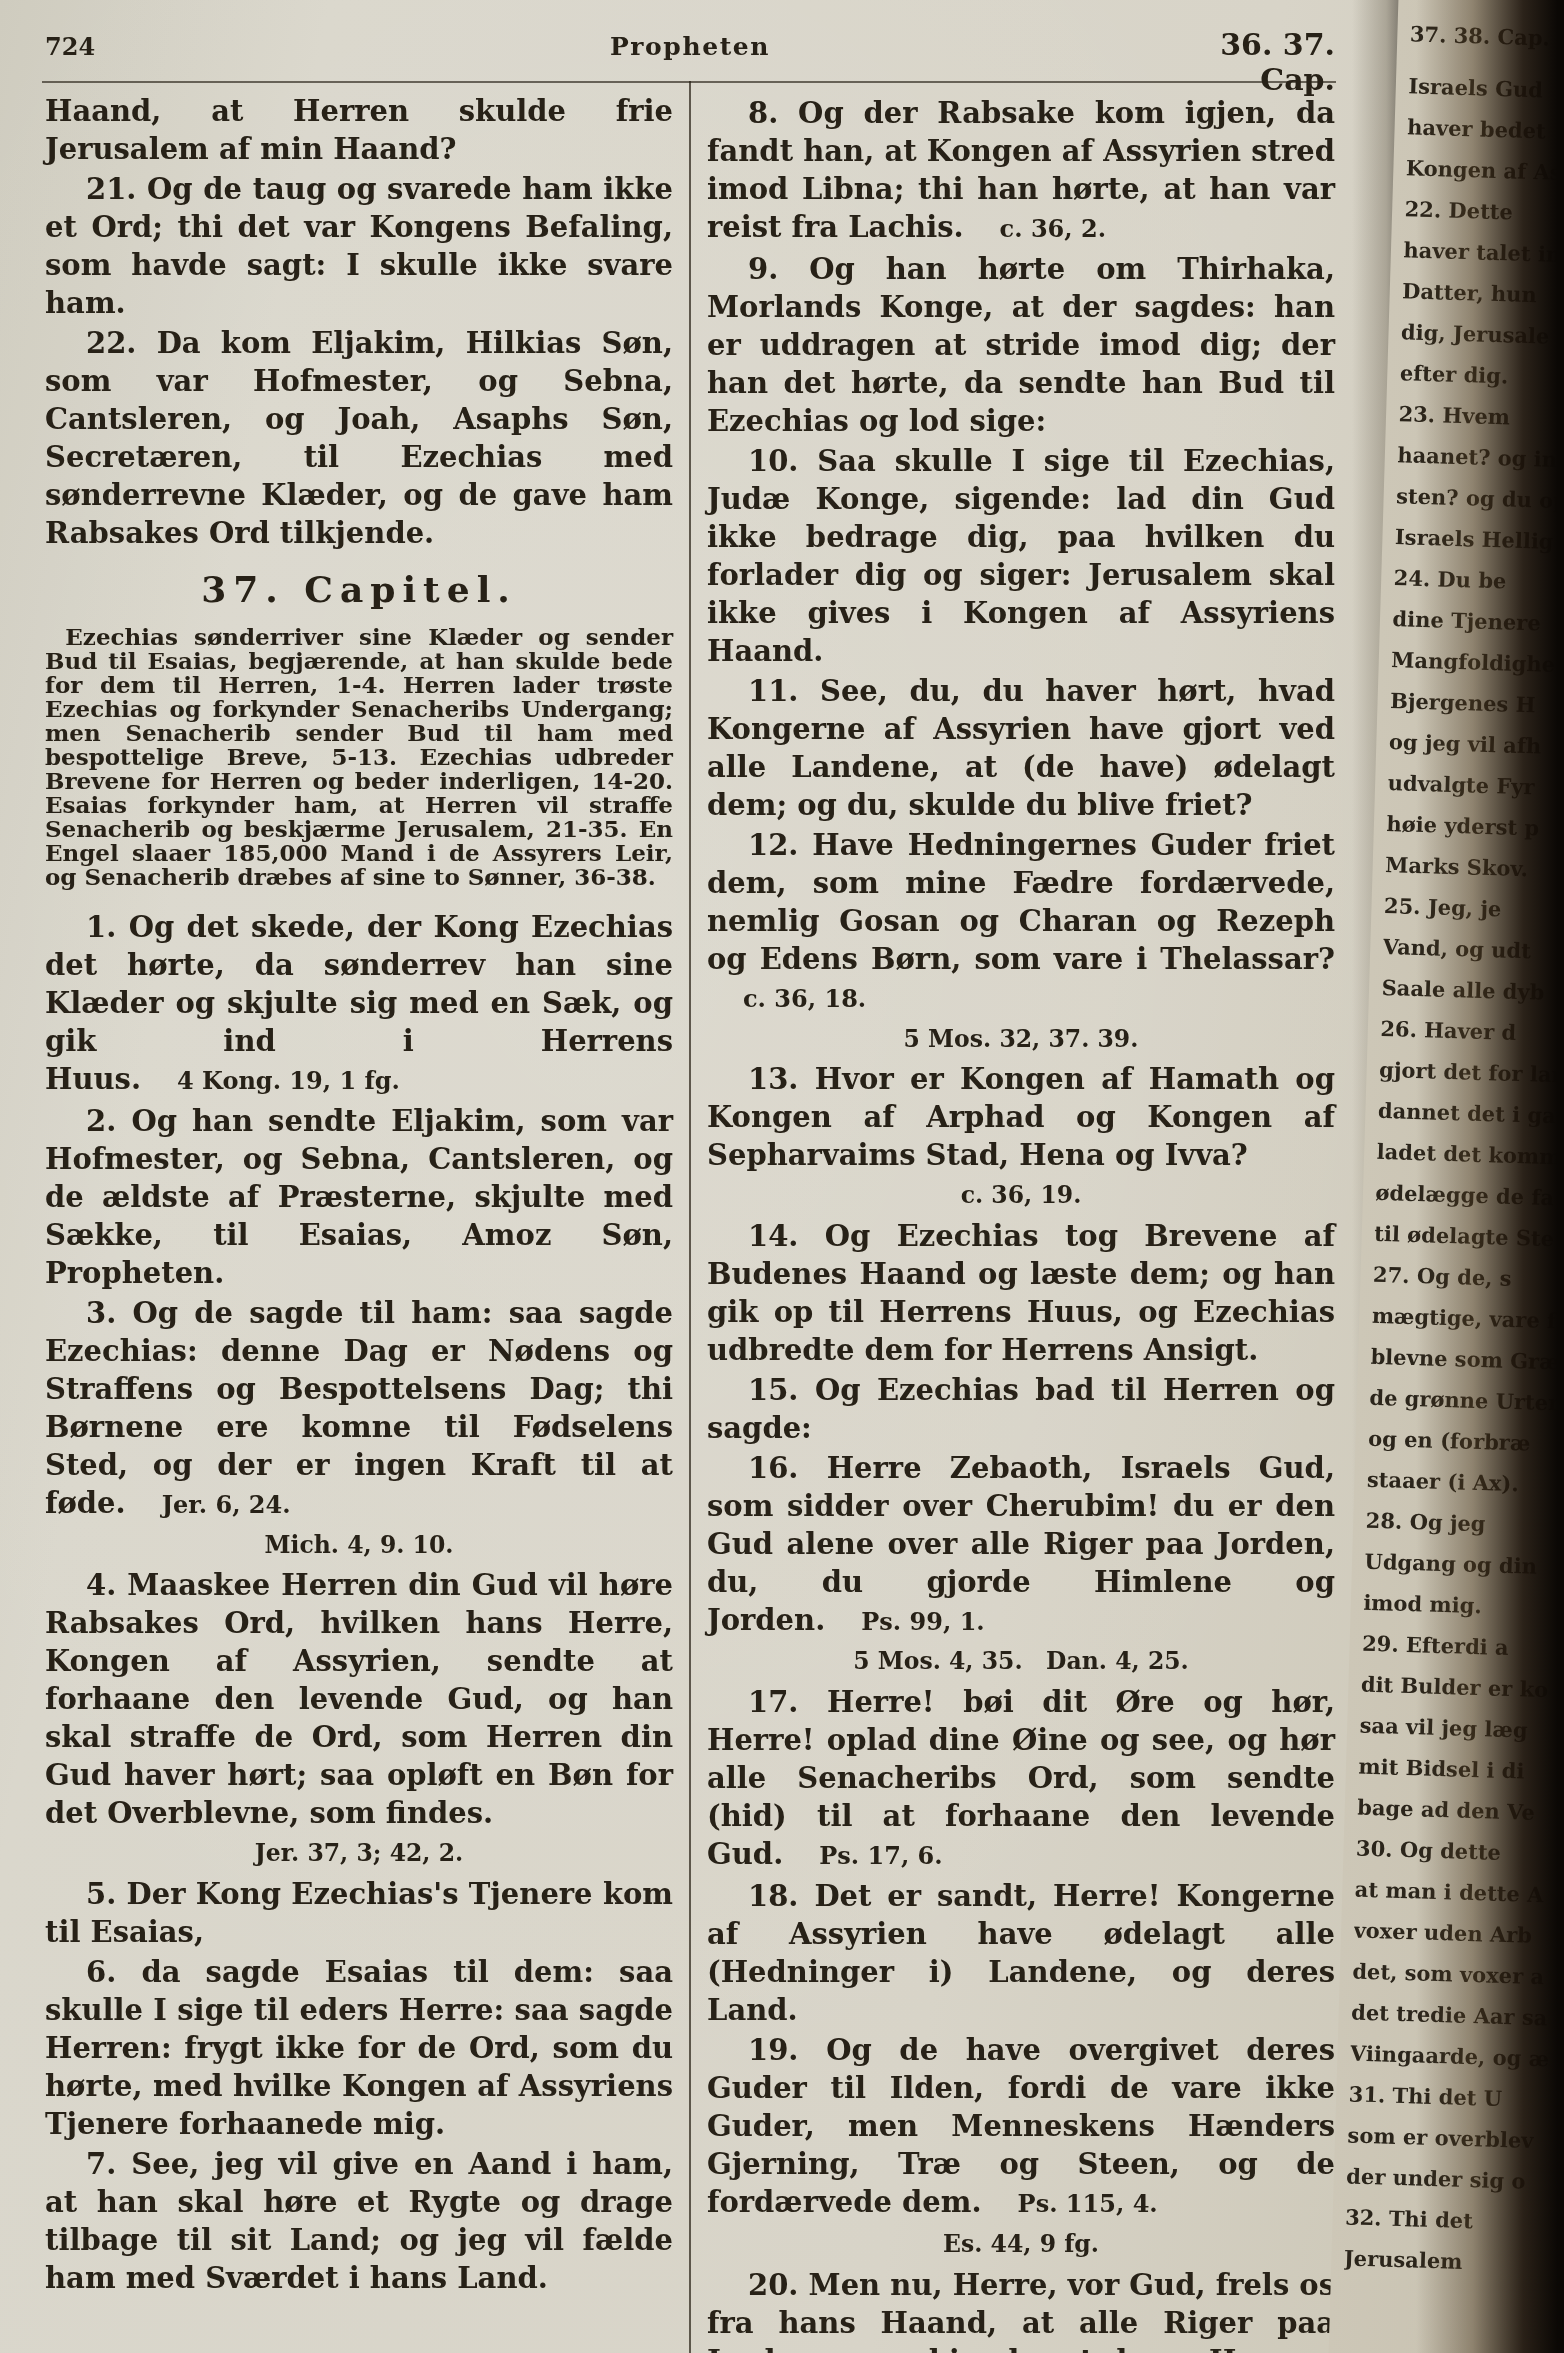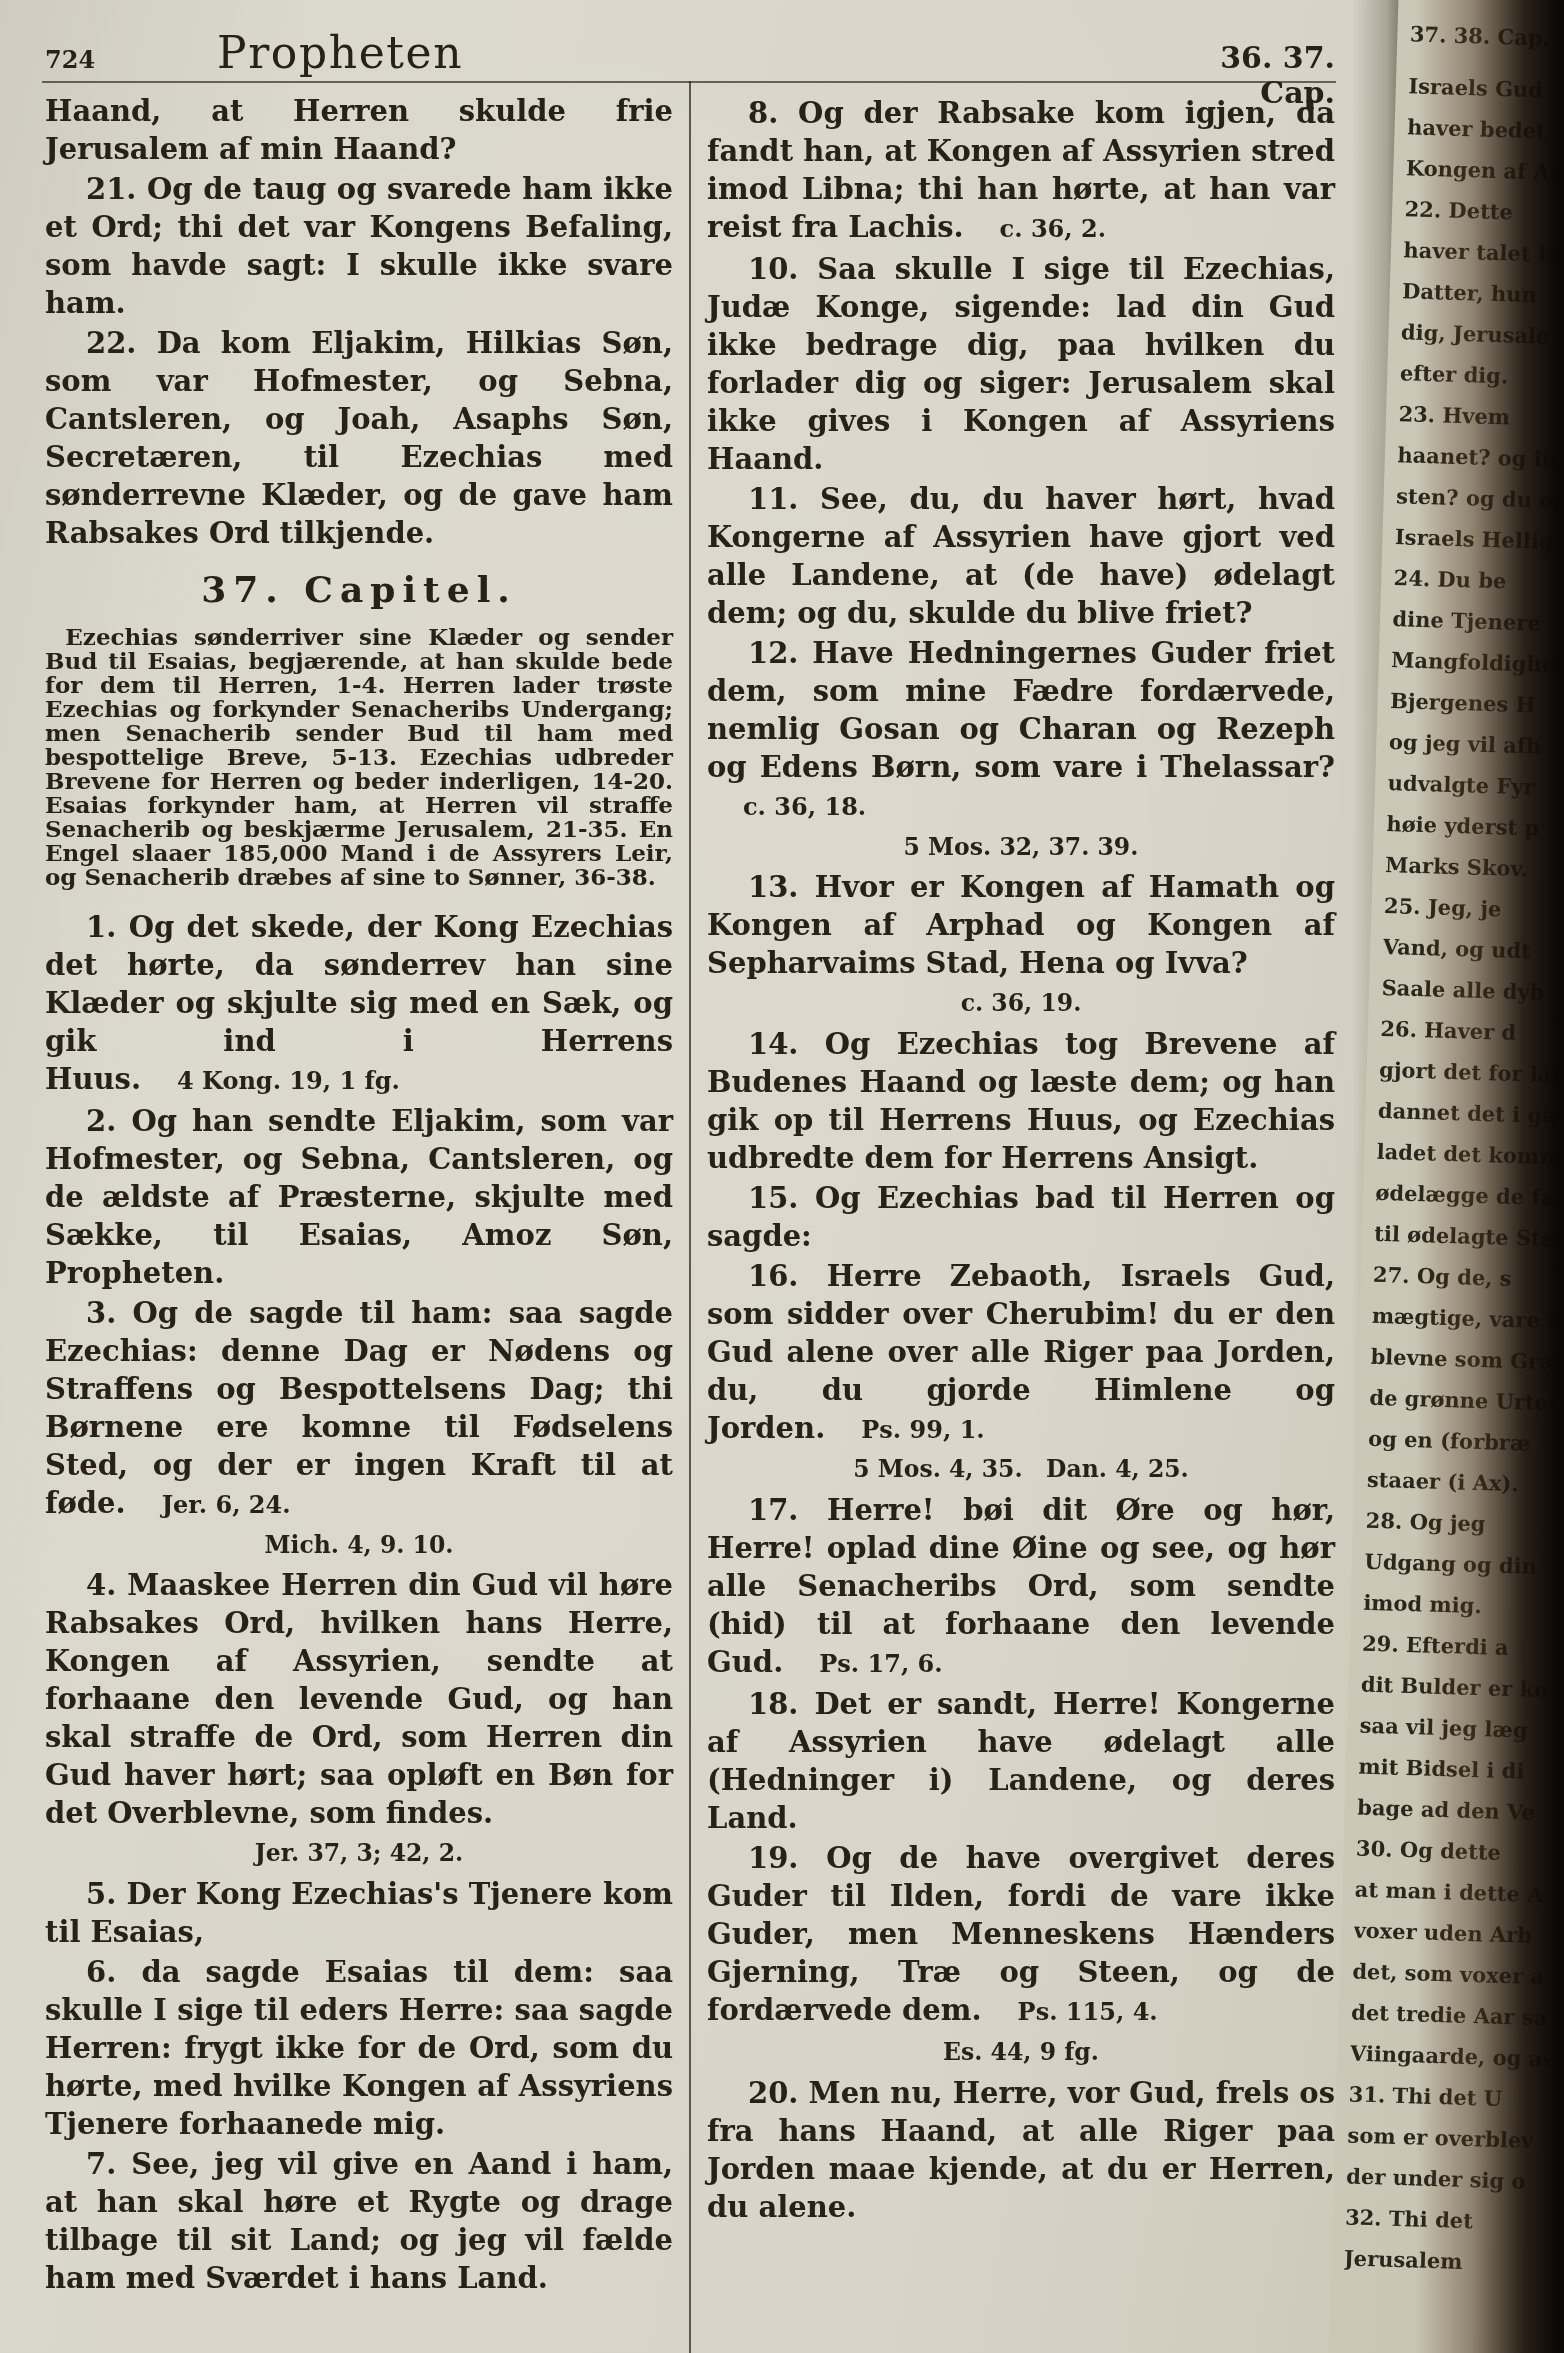--- a/index.html
+++ b/index.html
@@ -11,21 +11,21 @@
   }
   .main-page {
     position:absolute; left:0; top:0; width:1418px; height:2354px;
     color:var(--ink,#272117);
     background:
       radial-gradient(ellipse 1174px 1800px at 42% 38%, rgba(255,255,255,.10), rgba(0,0,0,0) 72%),
       linear-gradient(100deg,#cfccbf 0%, #dad7cc 18%, var(--paper,#d8d4c8) 70%, #cdc8b8 100%);
   }
   .header { position:absolute; top:27px; left:45px; width:1290px; display:flex; align-items:baseline; }
   .page-number { width:172px; font-size:24px; font-weight:700; }
-  .running-title { flex:1; font-size:44px; font-weight:400; letter-spacing:1.6px; }
+  .running-title { flex:1; text-align:center; font-size:25px; font-weight:700; letter-spacing:1.6px; }
   .chapter-range { width:172px; text-align:right; font-size:30px; font-weight:700; }
   .head-rule { position:absolute; top:81px; left:42px; width:1294px; height:1.6px; background:rgba(42,35,24,.65); }
   .col-divider { position:absolute; top:81px; left:689px; width:1.6px; height:2272px; background:rgba(40,33,22,.7); }
   .columns { position:absolute; top:92px; left:45px; width:1290px; display:flex; gap:34px; }
   .column { width:628px; font-size:29px; line-height:38px; font-weight:700; text-align:justify; color:var(--ink,#272117); }
   .para { margin:0; }
   .para.verse { text-indent:41px; margin-top:2px; }
   .para.cont { text-indent:0; }
   .para.heading { text-align:center; text-indent:0; font-size:36px; letter-spacing:7px; margin:18px 0 17px; }
   .para.summary { font-size:23px; line-height:24px; text-indent:20.3px; text-align:justify; margin-bottom:19px; }
@@ -71,20 +71,21 @@
         <div class="para verse">3. Og de sagde til ham: saa sagde Ezechias: denne Dag er Nødens og Straffens og Bespottelsens Dag; thi Børnene ere komne til Fødselens Sted, og der er ingen Kraft til at føde.<span class="ref">Jer. 6, 24.</span></div>
         <div class="para refline">Mich. 4, 9. 10.</div>
         <div class="para verse">4. Maaskee Herren din Gud vil høre Rabsakes Ord, hvilken hans Herre, Kongen af Assyrien, sendte at forhaane den levende Gud, og han skal straffe de Ord, som Herren din Gud haver hørt; saa opløft en Bøn for det Overblevne, som findes.</div>
         <div class="para refline">Jer. 37, 3; 42, 2.</div>
         <div class="para verse">5. Der Kong Ezechias's Tjenere kom til Esaias,</div>
         <div class="para verse">6. da sagde Esaias til dem: saa skulle I sige til eders Herre: saa sagde Herren: frygt ikke for de Ord, som du hørte, med hvilke Kongen af Assyriens Tjenere forhaanede mig.</div>
         <div class="para verse">7. See, jeg vil give en Aand i ham, at han skal høre et Rygte og drage tilbage til sit Land; og jeg vil fælde ham med Sværdet i hans Land.</div>
       </div>
     <div class="column">
         <div class="para verse">8. Og der Rabsake kom igjen, da fandt han, at Kongen af Assyrien stred imod Libna; thi han hørte, at han var reist fra Lachis.<span class="ref">c. 36, 2.</span></div>
+        <div class="para verse">9. Og han hørte om Thirhaka, Morlands Konge, at der sagdes: han er uddragen at stride imod dig; der han det hørte, da sendte han Bud til Ezechias og lod sige:</div>
         <div class="para verse">10. Saa skulle I sige til Ezechias, Judæ Konge, sigende: lad din Gud ikke bedrage dig, paa hvilken du forlader dig og siger: Jerusalem skal ikke gives i Kongen af Assyriens Haand.</div>
         <div class="para verse">11. See, du, du haver hørt, hvad Kongerne af Assyrien have gjort ved alle Landene, at (de have) ødelagt dem; og du, skulde du blive friet?</div>
         <div class="para verse">12. Have Hedningernes Guder friet dem, som mine Fædre fordærvede, nemlig Gosan og Charan og Rezeph og Edens Børn, som vare i Thelassar?<span class="ref">c. 36, 18.</span></div>
         <div class="para refline">5 Mos. 32, 37. 39.</div>
         <div class="para verse">13. Hvor er Kongen af Hamath og Kongen af Arphad og Kongen af Sepharvaims Stad, Hena og Ivva?</div>
         <div class="para refline">c. 36, 19.</div>
         <div class="para verse">14. Og Ezechias tog Brevene af Budenes Haand og læste dem; og han gik op til Herrens Huus, og Ezechias udbredte dem for Herrens Ansigt.</div>
         <div class="para verse">15. Og Ezechias bad til Herren og sagde:</div>
         <div class="para verse">16. Herre Zebaoth, Israels Gud, som sidder over Cherubim! du er den Gud alene over alle Riger paa Jorden, du, du gjorde Himlene og Jorden.<span class="ref">Ps. 99, 1.</span></div>
         <div class="para refline">5 Mos. 4, 35. Dan. 4, 25.</div>

